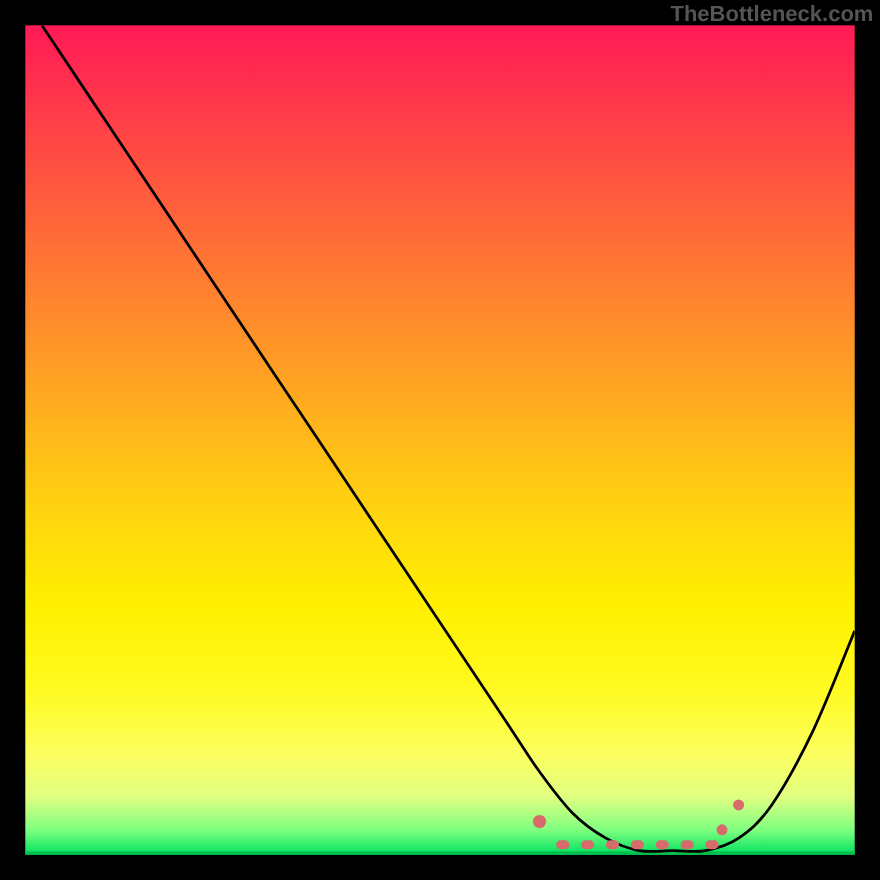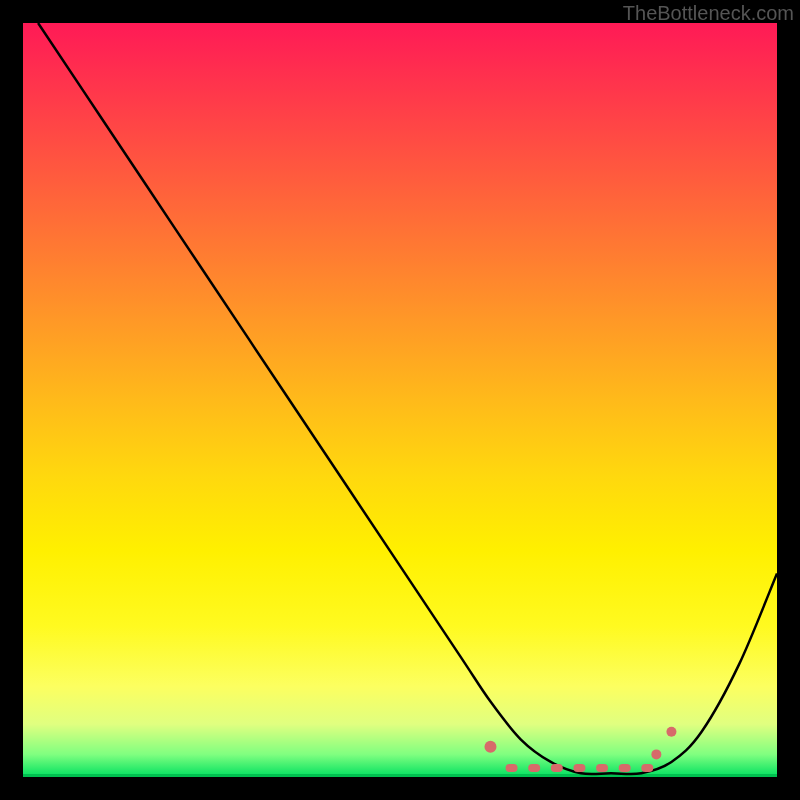--- a/index.html
+++ b/index.html
@@ -9,21 +9,21 @@
     background: #000;
     position: relative;
     font-family: Arial, sans-serif;
   }
   .watermark {
     position: absolute;
     top: 2px;
     right: 6px;
     color: #555;
     font-size: 20px;
-    font-weight: 400;
+    font-weight: 700;
     z-index: 10;
   }
   .plot-area {
     position: absolute;
     left: 23px;
     top: 23px;
     width: 754px;
     height: 754px;
     background: linear-gradient(to bottom,
       #ff1a56 0%,

